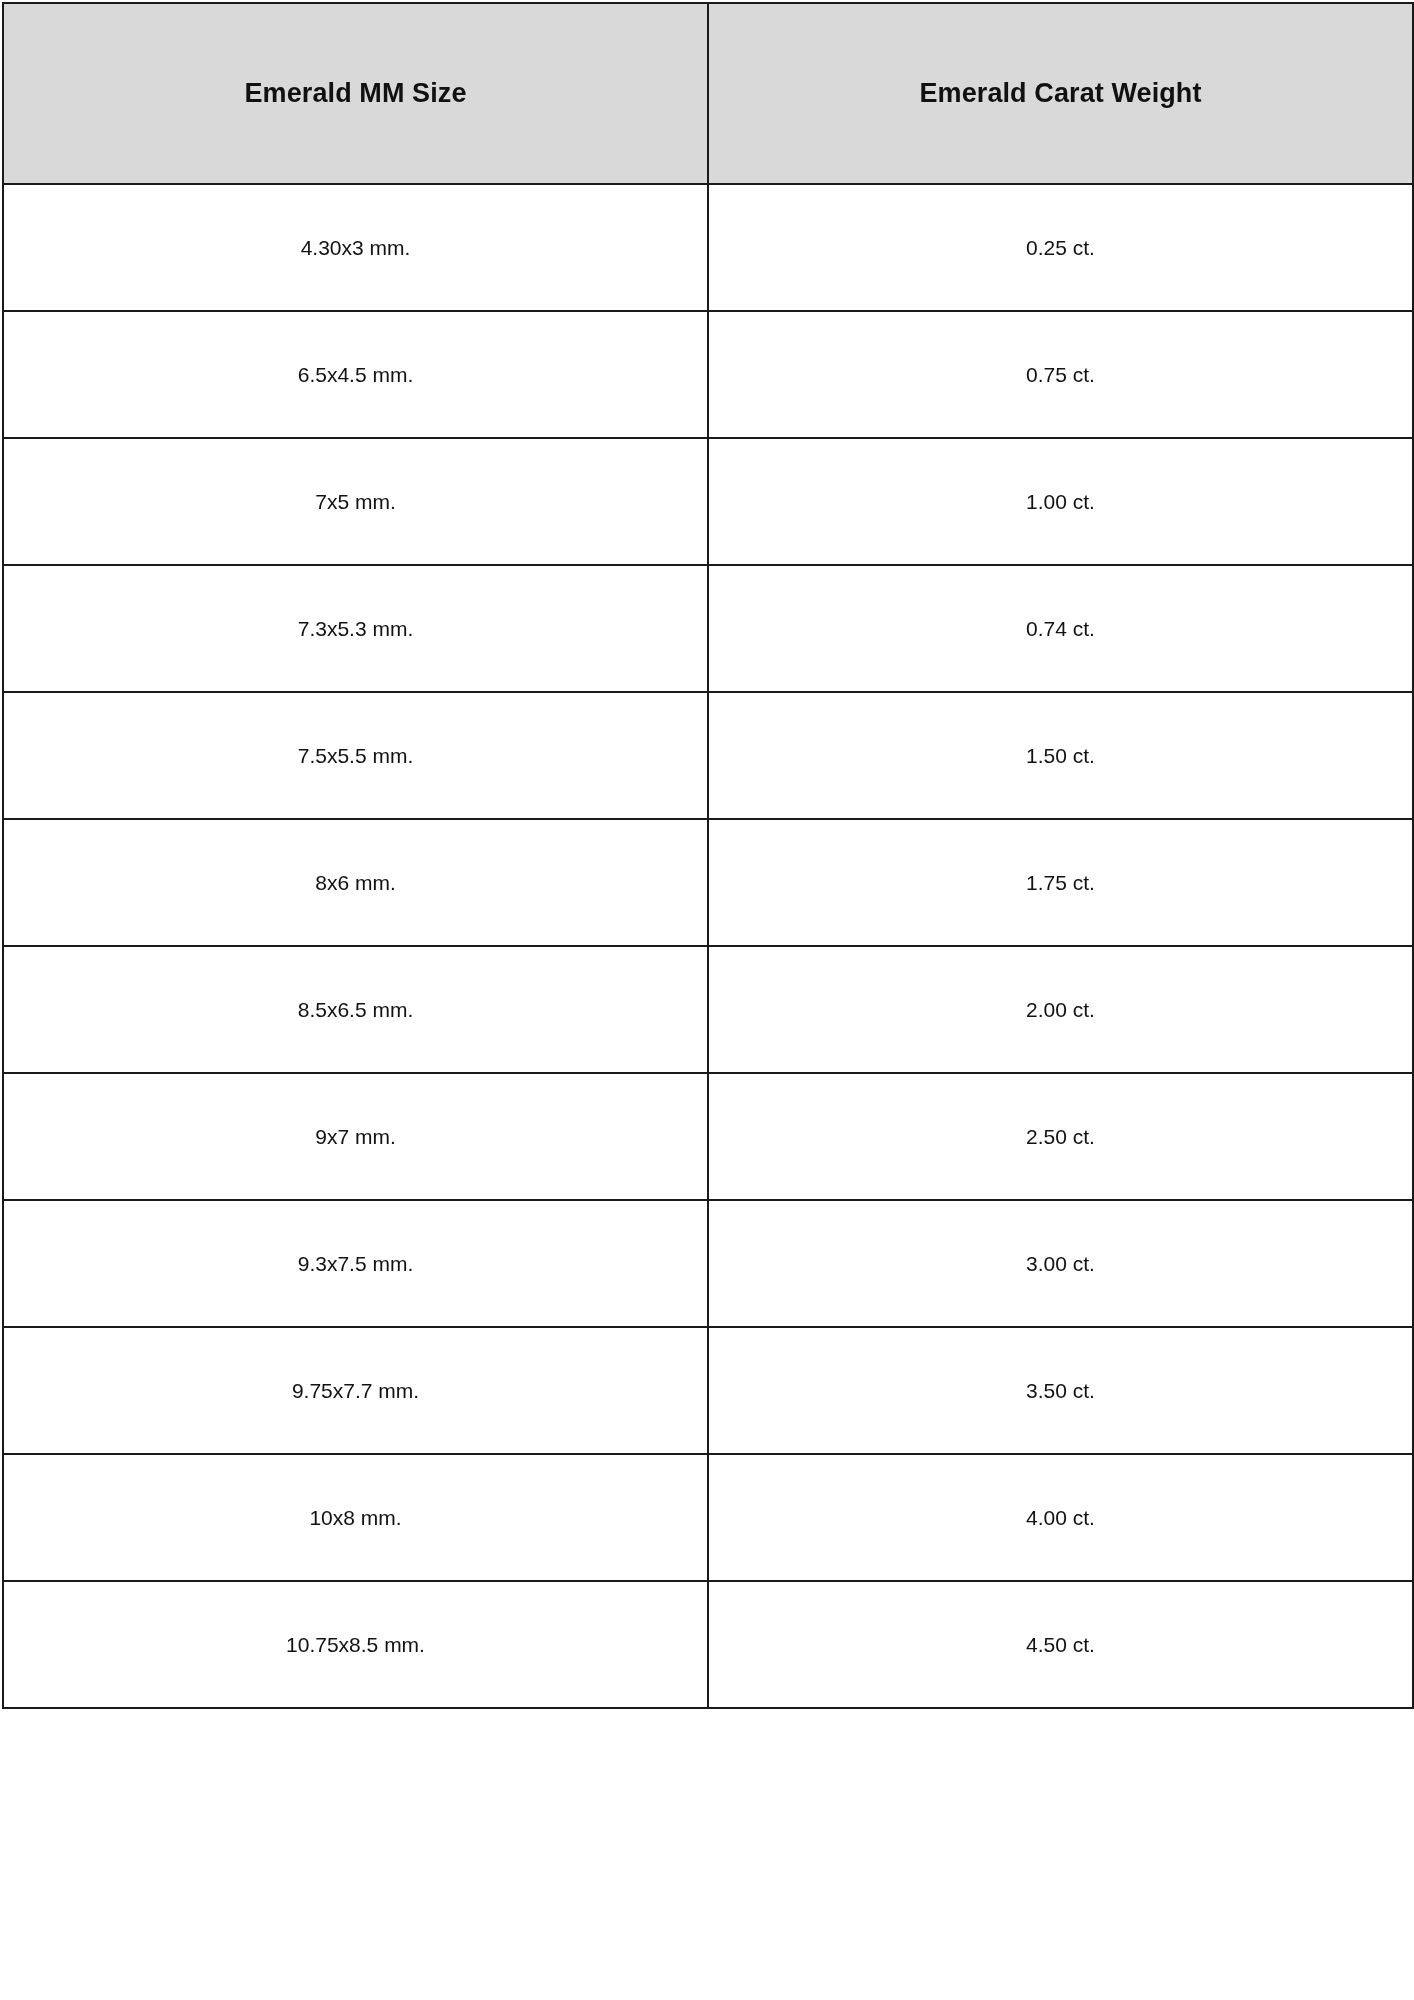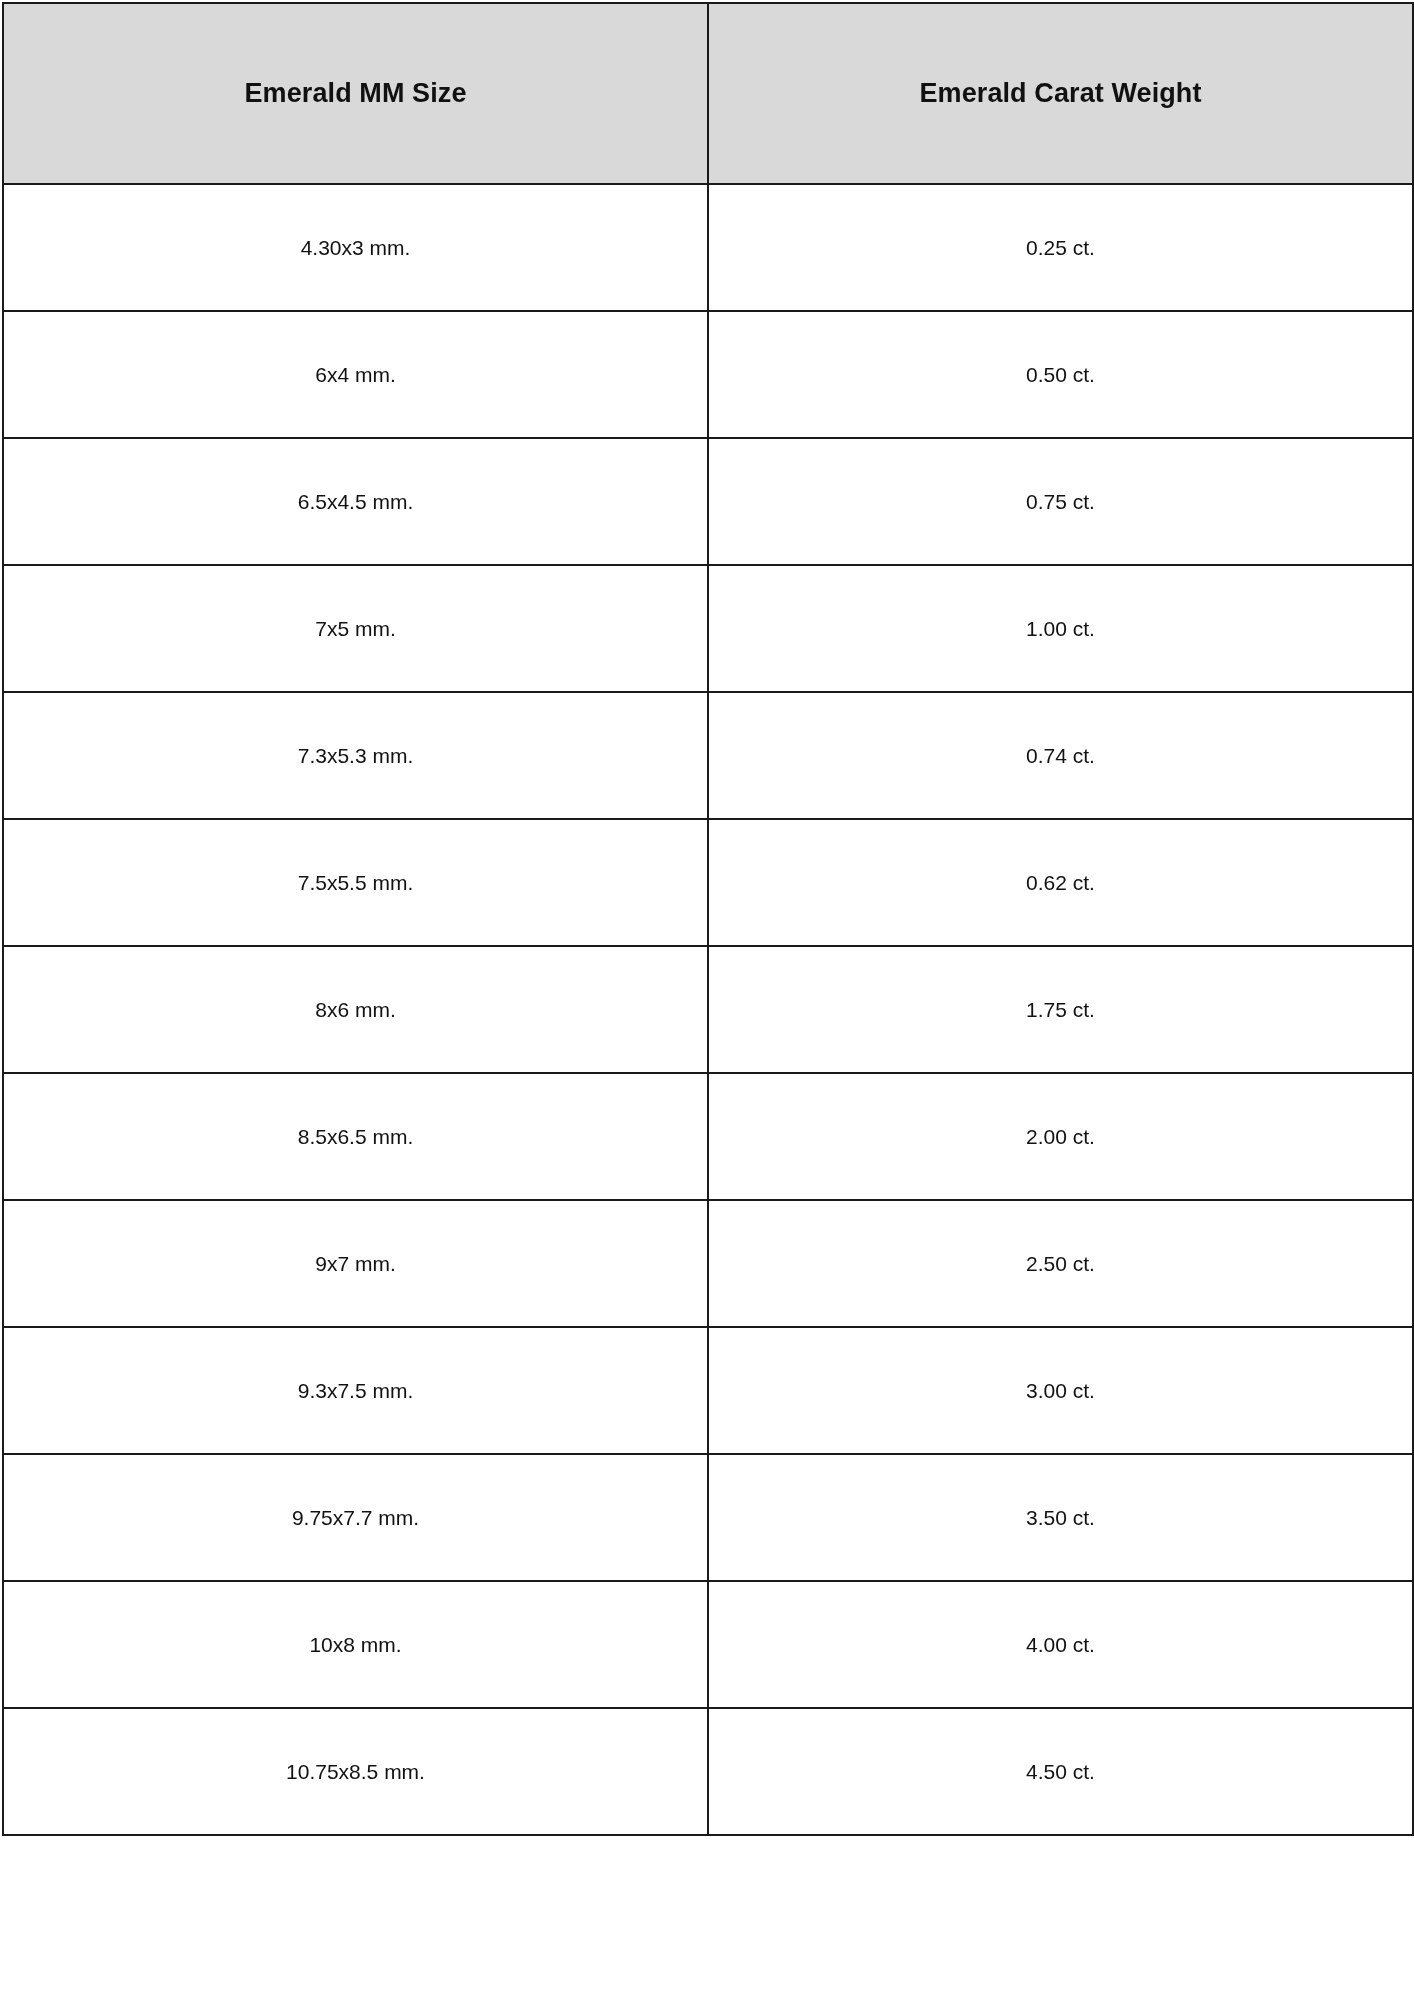--- a/index.html
+++ b/index.html
@@ -86,28 +86,20 @@
         <tr>
           <td>
             <span class="cell-text">4.30x3 mm.</span>
           </td>
           <td>
             <span class="cell-text">0.25 ct.</span>
           </td>
         </tr>
         <tr>
           <td>
-            <span class="cell-text">6x4 mm.</span>
-          </td>
-          <td>
-            <span class="cell-text">0.50 ct.</span>
-          </td>
-        </tr>
-        <tr>
-          <td>
             <span class="cell-text">6.5x4.5 mm.</span>
           </td>
           <td>
             <span class="cell-text">0.75 ct.</span>
           </td>
         </tr>
         <tr>
           <td>
             <span class="cell-text">7x5 mm.</span>
           </td>
@@ -121,21 +113,21 @@
           </td>
           <td>
             <span class="cell-text">0.74 ct.</span>
           </td>
         </tr>
         <tr>
           <td>
             <span class="cell-text">7.5x5.5 mm.</span>
           </td>
           <td>
-            <span class="cell-text">0.62 ct.</span>
+            <span class="cell-text">1.50 ct.</span>
           </td>
         </tr>
         <tr>
           <td>
             <span class="cell-text">8x6 mm.</span>
           </td>
           <td>
             <span class="cell-text">1.75 ct.</span>
           </td>
         </tr>

